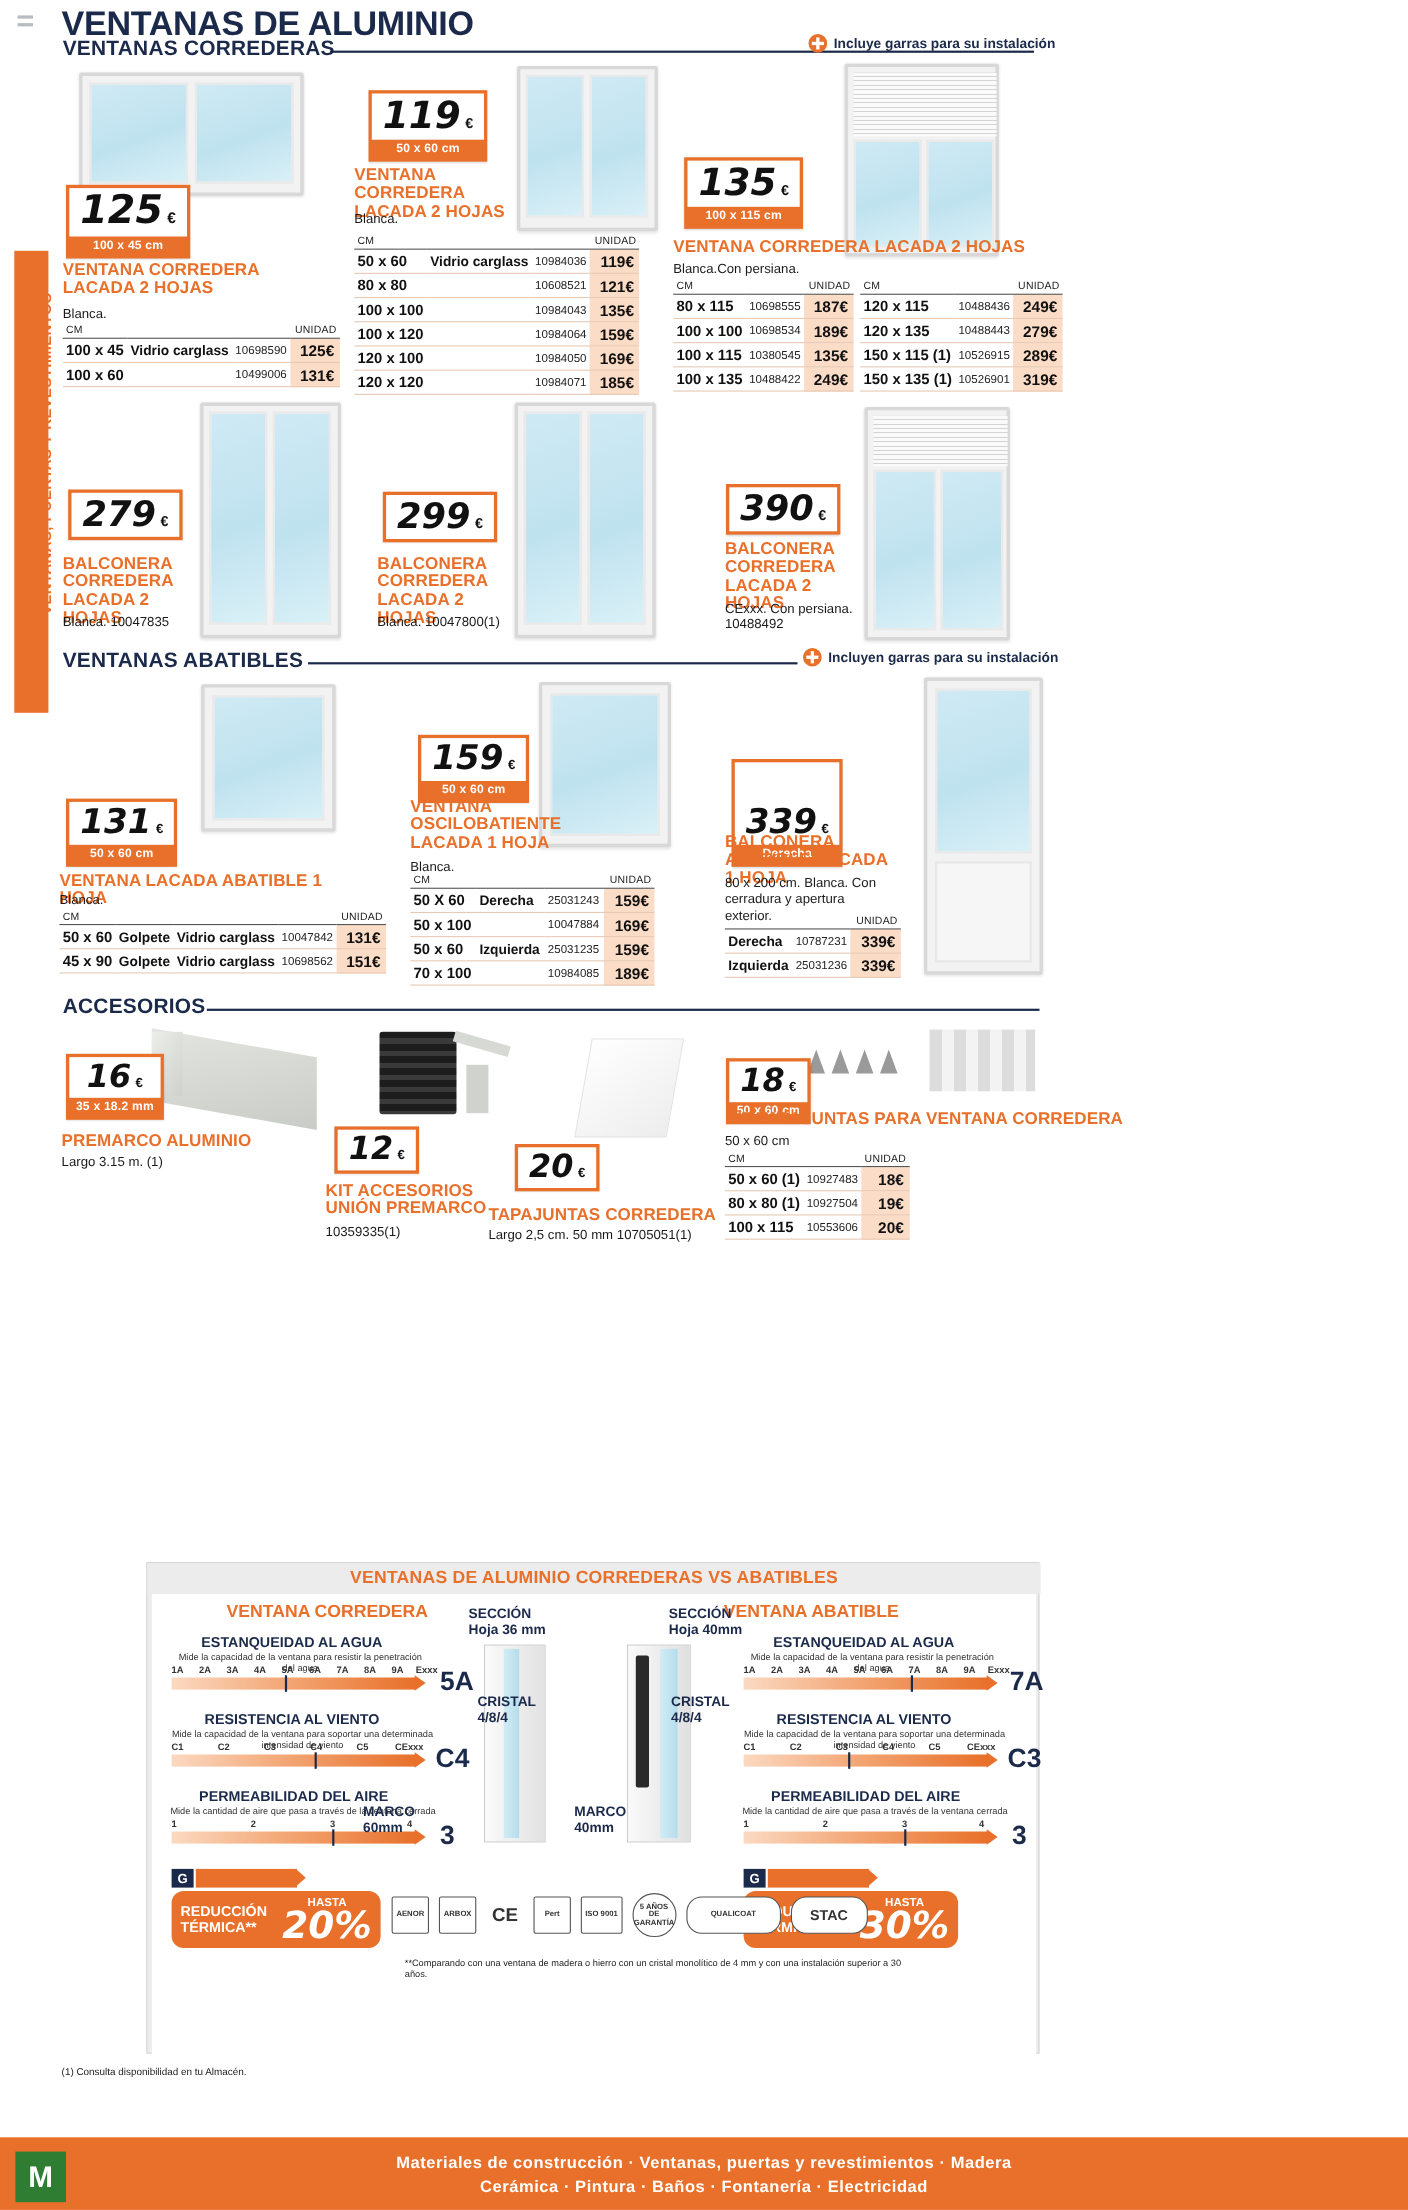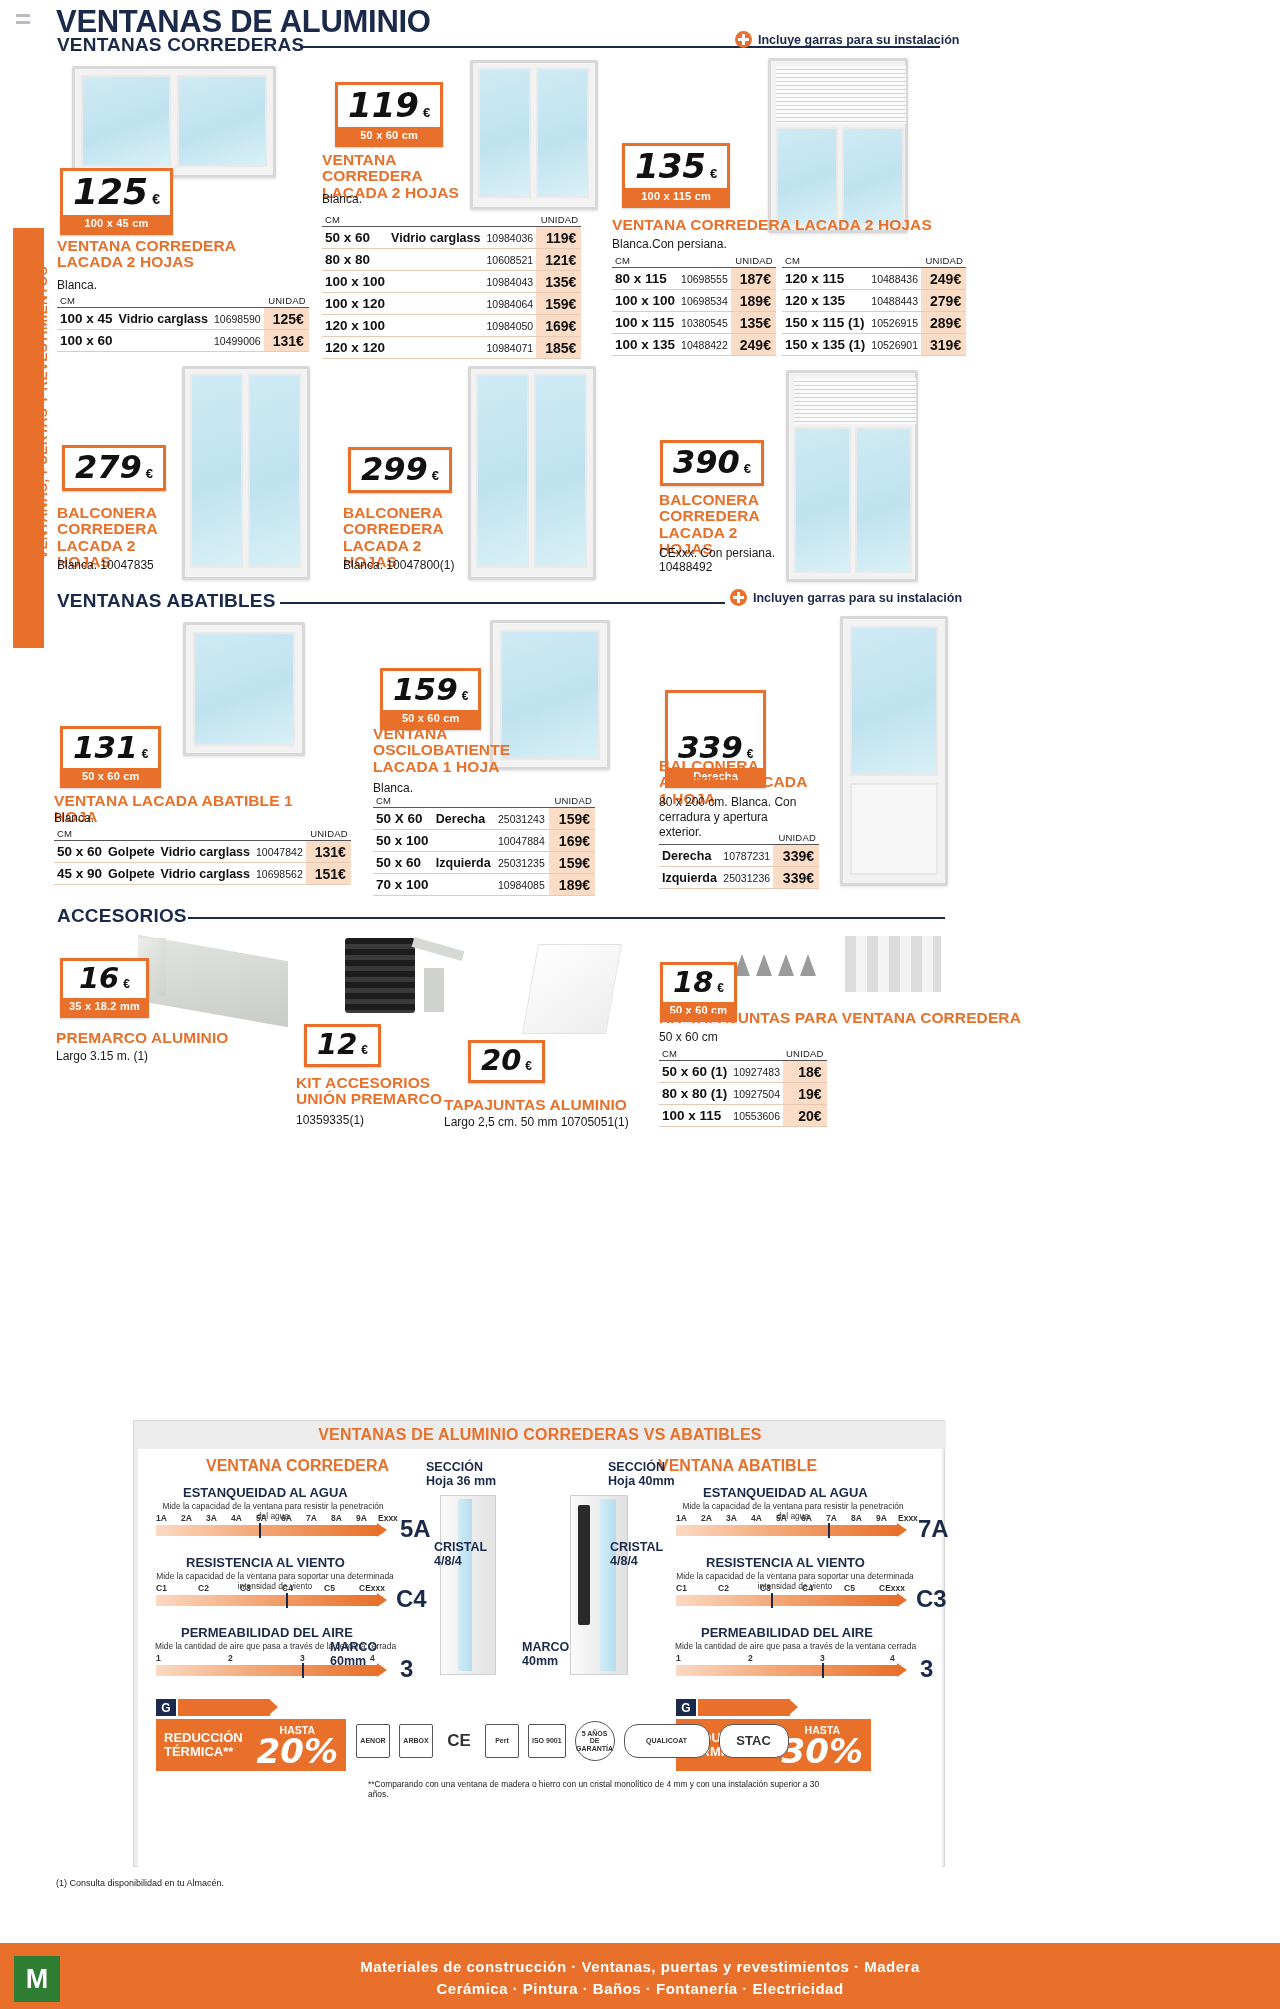--- a/index.html
+++ b/index.html
@@ -149,21 +149,21 @@
   .callout small{display:block;font-weight:bold;font-size:12.5px;}
 
   .gbadge{
     position:absolute;width:20px;height:17px;background:#1B2A4A;color:#fff;
     font-weight:bold;font-size:12px;display:flex;align-items:center;justify-content:center;
   }
   .gbar{position:absolute;height:17px;background:#E8702A;}
   .gbar::after{content:"";position:absolute;right:-8px;top:0;border-left:9px solid #E8702A;border-top:8.5px solid transparent;border-bottom:8.5px solid transparent;}
   .redbox{
     position:absolute;background:#E8702A;color:#fff;display:flex;align-items:center;
-    padding:3px 8px;gap:6px;
+    padding:3px 8px;gap:6px;border-radius:11px;
   }
   .redbox .rt{font-weight:bold;font-size:13px;line-height:1.05;}
   .redbox .hasta{font-size:10.5px;font-weight:bold;}
   .redbox .pct{font-family:"DejaVu Sans",sans-serif;font-weight:bold;font-style:italic;font-size:34px;line-height:.9;}
 
   .certs{position:absolute;display:flex;align-items:center;gap:9px;}
   .cert{
     height:34px;min-width:34px;border:1.4px solid #555;border-radius:2px;
     display:flex;align-items:center;justify-content:center;
     font-size:7px;color:#333;text-align:center;padding:2px 3px;line-height:1.05;
@@ -599,21 +599,21 @@
 
   <div class="photo">
     <div style="position:absolute;left:530px;top:944px;width:84px;height:90px;background:linear-gradient(140deg,#ffffff,#ededed);transform:skewX(-10deg);border:1px solid #e3e3e3;"></div>
   </div>
   <div class="tag" style="left:468px;top:1040px;">
     <div class="num">
         <b style="font-size:29px;">20</b>
         <i style="font-size:12px;">€</i>
       </div>
   </div>
-  <div class="ptitle" style="left:444px;top:1097px;">TAPAJUNTAS ALUMINIO</div>
+  <div class="ptitle" style="left:444px;top:1097px;">TAPAJUNTAS CORREDERA</div>
   <div class="pdesc" style="left:444px;top:1115px;">Largo 2,5 cm. 50 mm 10705051(1)</div>
 
   <div class="photo">
     <div style="position:absolute;left:730px;top:950px;width:90px;height:28px;">
       <svg width="90" height="28" viewBox="0 0 90 28">
           <path d="M4 26 L12 4 L20 26 Z M26 26 L34 4 L42 26 Z M48 26 L56 4 L64 26 Z M70 26 L78 4 L86 26 Z" fill="#9a9a9a"></path>
         </svg>
     </div>
     <div style="position:absolute;left:845px;top:936px;width:96px;height:56px;background:repeating-linear-gradient(90deg,#dcdcdc 0 11px,#f3f3f3 11px 22px);"></div>
   </div>

